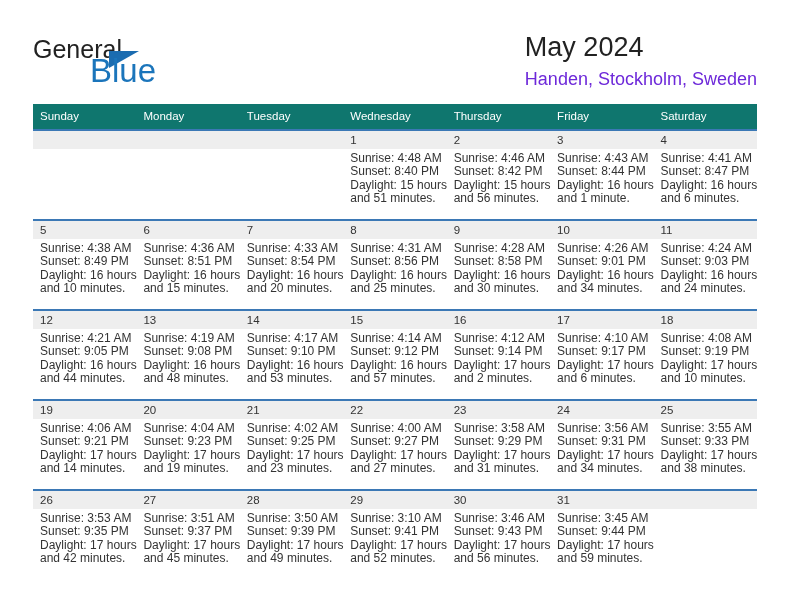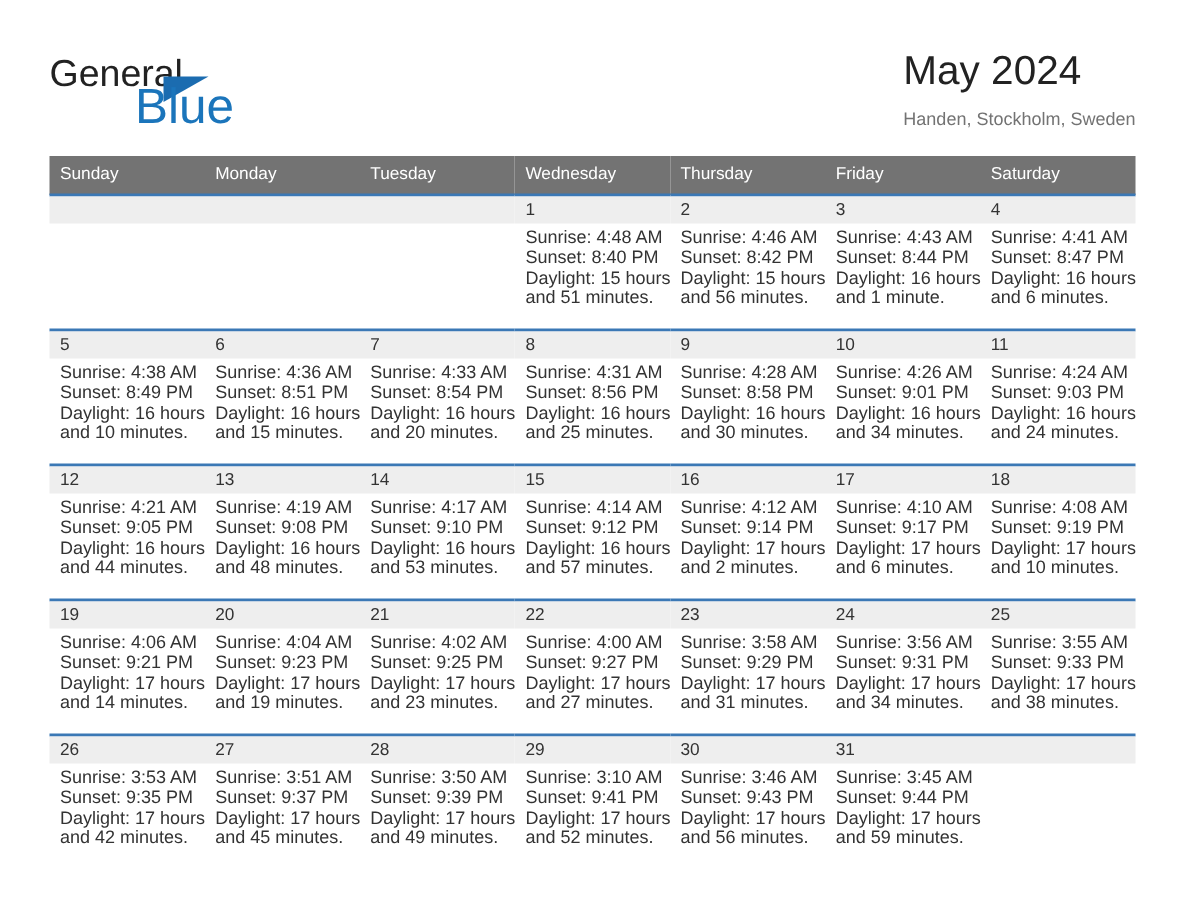--- a/index.html
+++ b/index.html
@@ -72,43 +72,43 @@
     top: 0;
     text-align: left;
   }
   .cal-title {
     font-size: 27px;
     color: #222222;
     line-height: 34px;
     white-space: nowrap;
   }
   .cal-subtitle {
-    font-size: 12px;
-    color: #737373;
+    font-size: 18px;
+    color: #6d28d9;
     line-height: 22px;
     margin-top: 4px;
     white-space: nowrap;
   }
 
   
   .cal-wrap {
     position: absolute;
     left: 33px;
     top: 104px;
     width: 724px;
   }
   table.cal {
     border-collapse: collapse;
     table-layout: fixed;
     width: 724px;
   }
   table.cal col { width: 103.43px; }
 
   thead th {
-    background: #737373;
+    background: #0f766e;
     color: #ffffff;
     font-size: 11.5px;
     font-weight: normal;
     text-align: left;
     padding: 5px 0 6px 7px;
     height: 14px;
     line-height: 14px;
   }
 
   tbody td {

